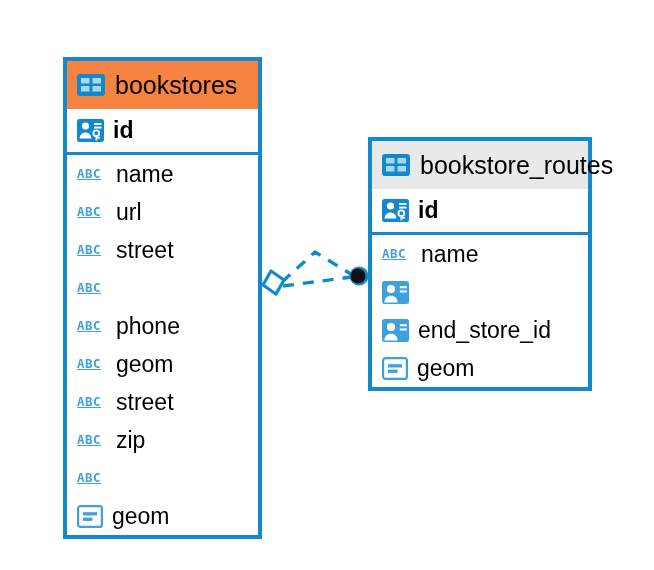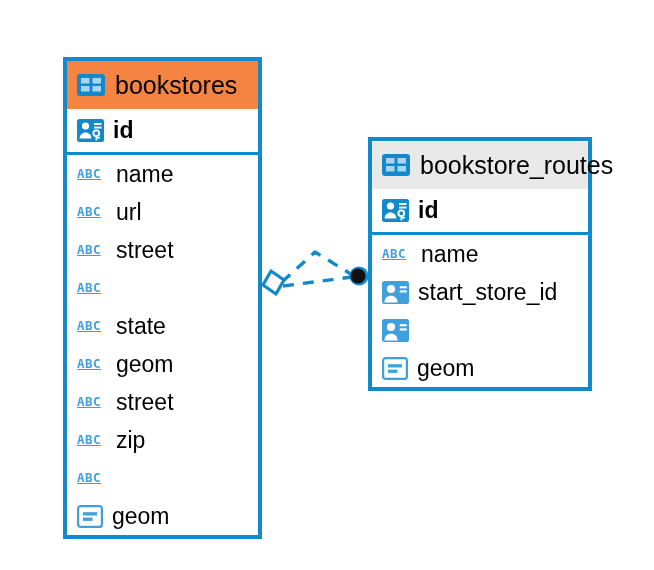--- a/index.html
+++ b/index.html
@@ -154,21 +154,21 @@
         <span class="icon-abc">ABC</span>
         <span class="field-label">street</span>
       </div>
 
       <div class="field-row">
         <span class="icon-abc">ABC</span>
       </div>
 
       <div class="field-row">
         <span class="icon-abc">ABC</span>
-        <span class="field-label">state</span>
+        <span class="field-label">phone</span>
       </div>
 
       <div class="field-row">
         <span class="icon-abc">ABC</span>
         <span class="field-label">geom</span>
       </div>
 
       <div class="field-row">
         <span class="icon-abc">ABC</span>
         <span class="field-label">street</span>
@@ -237,33 +237,33 @@
       <div class="field-row">
         <span class="icon">
           <svg width="27" height="23" viewBox="0 0 27 23">
             <rect x="0" y="0" width="27" height="23" rx="2.5" fill="#3FA0DC"></rect>
             <circle cx="9" cy="8" r="4.1" fill="#ffffff"></circle>
             <path d="M2.4 21.5c0-4 3-6.7 6.6-6.7s6.6 2.7 6.6 6.7z" fill="#ffffff"></path>
             <rect x="17.8" y="5.2" width="7" height="2.1" fill="#ffffff"></rect>
             <rect x="17.8" y="9.4" width="7" height="2.1" fill="#ffffff"></rect>
           </svg>
         </span>
-        <span class="field-label">start_store_id</span>
       </div>
 
       <div class="field-row">
         <span class="icon">
           <svg width="27" height="23" viewBox="0 0 27 23">
             <rect x="0" y="0" width="27" height="23" rx="2.5" fill="#3FA0DC"></rect>
             <circle cx="9" cy="8" r="4.1" fill="#ffffff"></circle>
             <path d="M2.4 21.5c0-4 3-6.7 6.6-6.7s6.6 2.7 6.6 6.7z" fill="#ffffff"></path>
             <rect x="17.8" y="5.2" width="7" height="2.1" fill="#ffffff"></rect>
             <rect x="17.8" y="9.4" width="7" height="2.1" fill="#ffffff"></rect>
           </svg>
         </span>
+        <span class="field-label">end_store_id</span>
       </div>
 
       <div class="field-row">
         <span class="icon">
           <svg width="26" height="23" viewBox="0 0 26 23">
             <rect x="1.1" y="1.1" width="23.8" height="20.8" rx="2.5" fill="#ffffff" stroke="#3FA0DC" stroke-width="2.2"></rect>
             <rect x="6" y="7.2" width="14" height="3.3" fill="#3FA0DC"></rect>
             <rect x="6" y="12.6" width="9.5" height="3.3" fill="#3FA0DC"></rect>
           </svg>
         </span>

